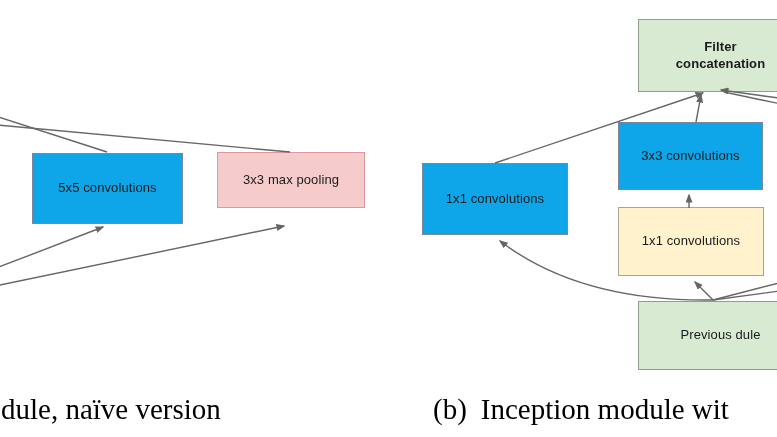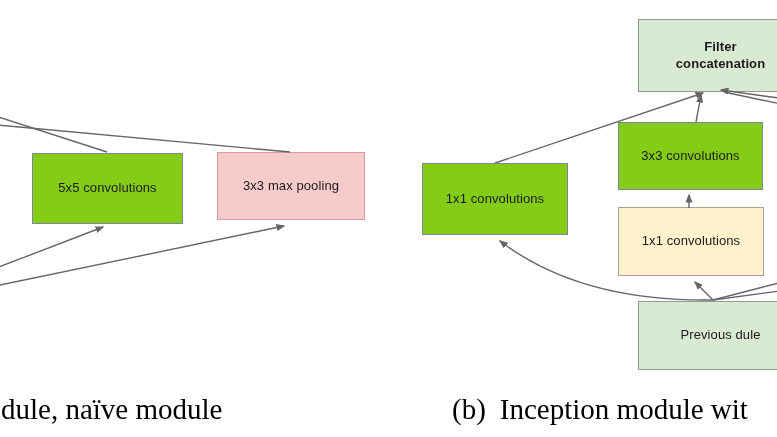--- a/index.html
+++ b/index.html
@@ -7,40 +7,40 @@
     position:relative;width:777px;height:437px;background:#ffffff;
     overflow:hidden;font-family:"Liberation Sans",sans-serif;
   }
   .lines{position:absolute;left:0;top:0;width:777px;height:437px;z-index:3;pointer-events:none;}
   .box{
     position:absolute;z-index:2;box-sizing:border-box;
     display:flex;align-items:center;justify-content:center;text-align:center;
     font-size:13px;line-height:1.25;color:#1b1b1b;letter-spacing:0.1px;
   }
   .box .label{display:block;}
-  .blue  {background:#84cc16;border:1.5px solid #7d879b;}
+  .blue  {background:#0ea5e9;border:1.5px solid #7d879b;}
   .pink  {background:#f5cbcb;border:1.5px solid #de9a9a;}
   .green {background:#d9ead3;border:1.5px solid #8f9e8b;}
   .yellow{background:#fff2cc;border:1.5px solid #a9a391;}
 
   .box-conv5   {left:32px;  top:153px; width:151px; height:71px;}
-  .box-maxpool {left:217px; top:152px; width:148px; height:68px;}
+  .box-maxpool {left:217px; top:152px; width:148px; height:56px;}
   .box-concat  {left:638px; top:19px;  width:165px; height:73px;}
   .box-concat .label{max-width:112px;font-weight:bold;}
   .box-conv1-left{left:422px; top:163px; width:146px; height:72px;}
   .box-conv3   {left:618px; top:122px; width:145px; height:68px;}
   .box-conv1-mid{left:618px; top:207px; width:146px; height:69px;}
   .box-prev    {left:638px; top:301px; width:165px; height:69px;}
 
   .caption{
     position:absolute;z-index:4;top:393px;height:44px;
     font-family:"Liberation Serif",serif;font-size:29px;color:#000;white-space:nowrap;
   }
   .caption-a{left:1px;}
-  .caption-b{left:452px;}
+  .caption-b{left:433px;}
   .caption-b .cap-text{margin-left:14px;}
 </style>
 </head>
 <body>
 
 <div class="stage">
 
   <div class="box blue box-conv5">
     <span class="label">5x5 convolutions</span>
   </div>
@@ -86,19 +86,19 @@
       <path d="M 689,208 L 689,195" marker-end="url(#arrow)"></path>
 
       <path d="M 713,300 Q 580,302 500,241" marker-end="url(#arrow)"></path>
       <path d="M 713,300 L 695,282" marker-end="url(#arrow)"></path>
       <path d="M 713,300 L 802,277"></path>
       <path d="M 713,300 L 802,288"></path>
     </g>
   </svg>
 
   <div class="caption caption-a">
-    <span class="cap-text">dule, naïve module</span>
+    <span class="cap-text">dule, naïve version</span>
   </div>
   <div class="caption caption-b">
     <span class="cap-label">(b)</span><span class="cap-text">Inception module wit</span>
   </div>
 
 </div>
 
 </body></html>

